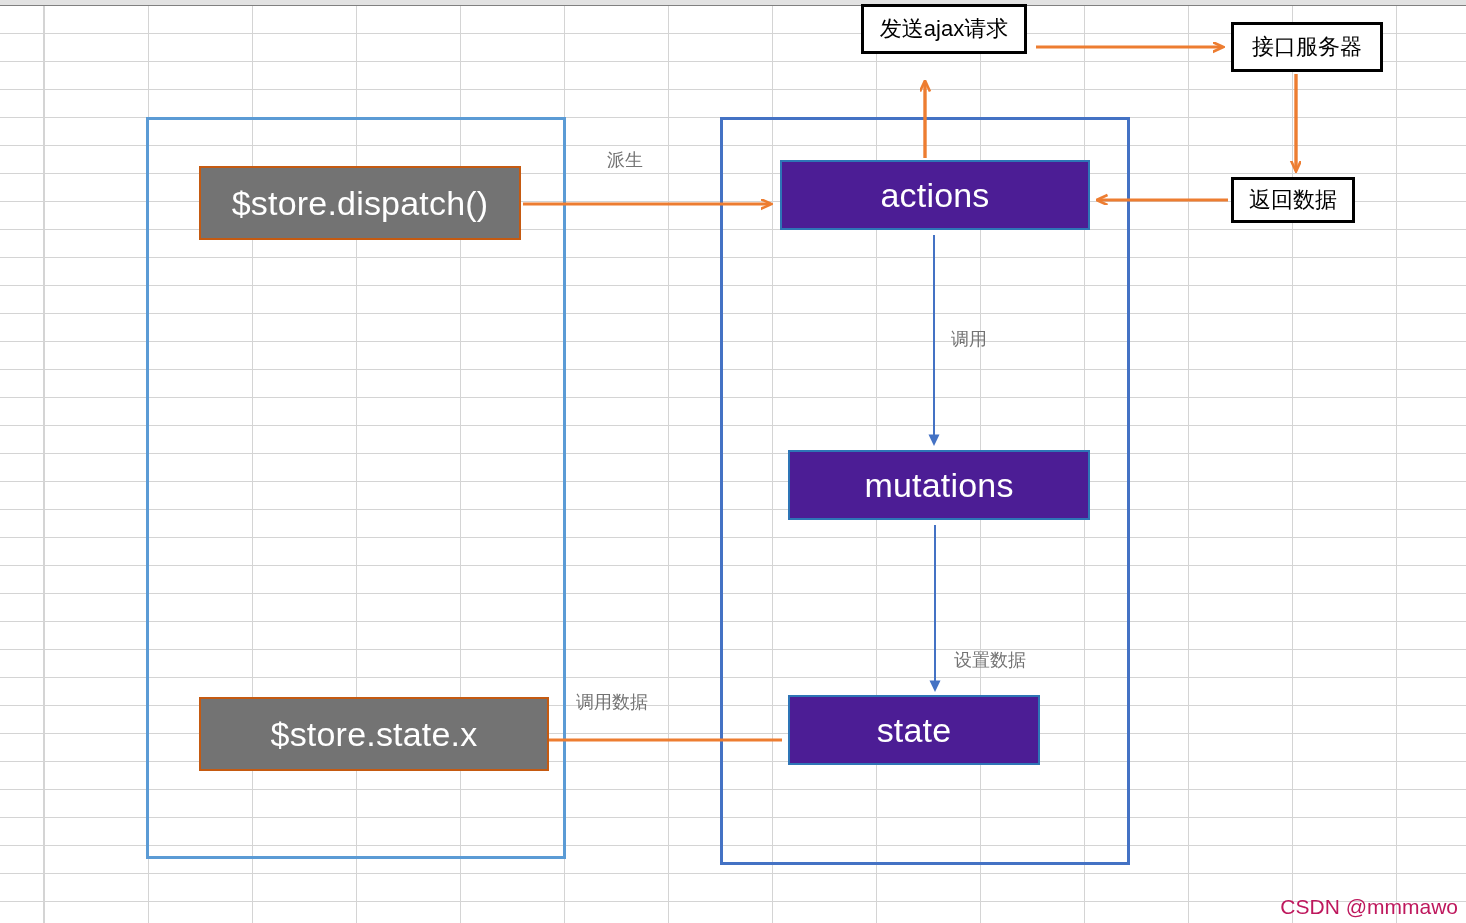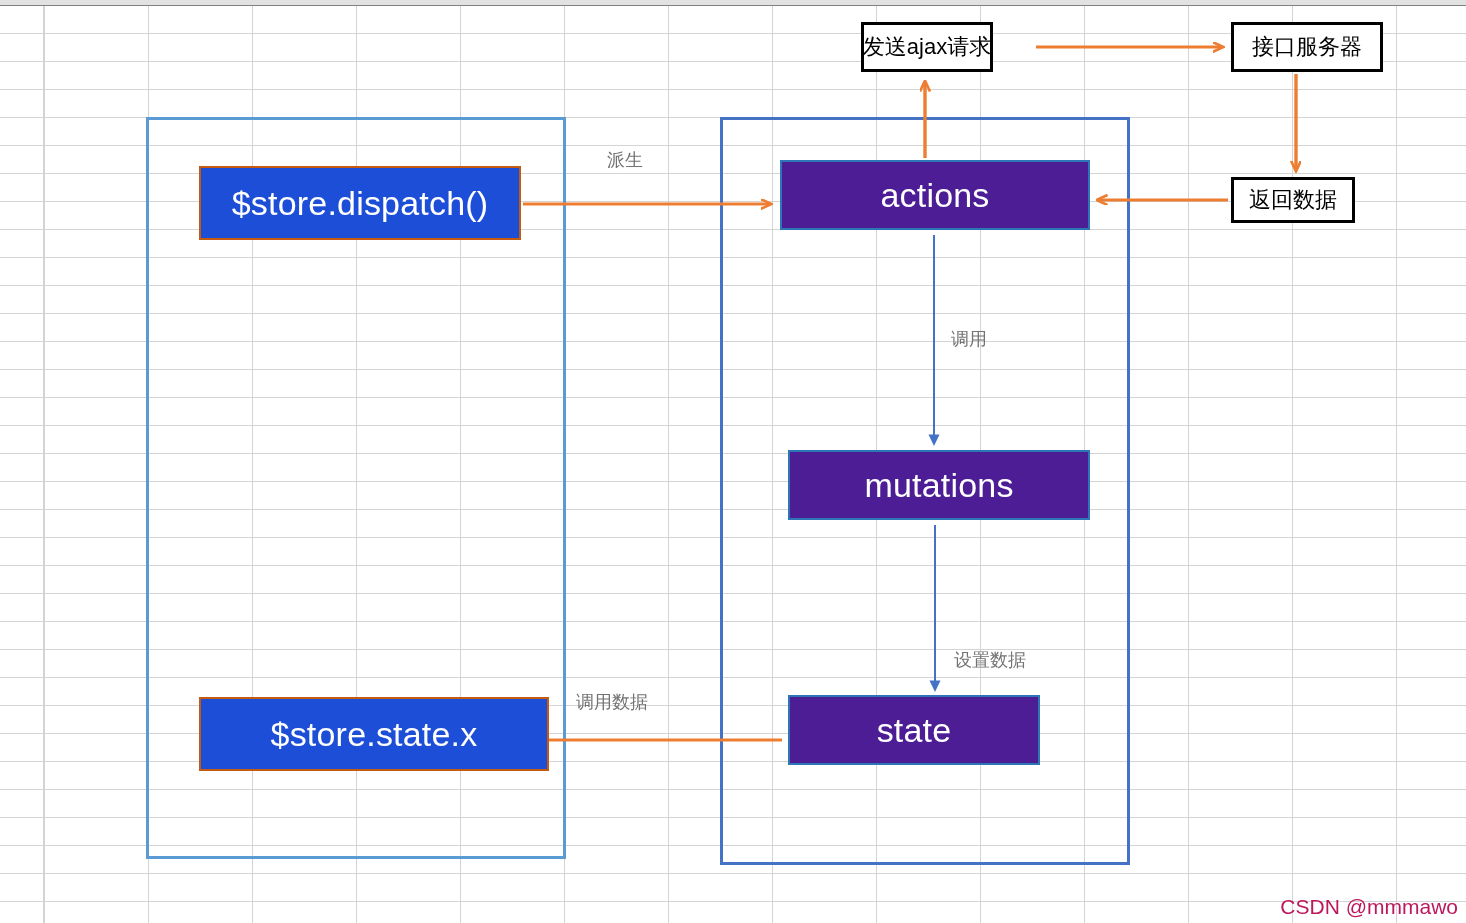--- a/index.html
+++ b/index.html
@@ -80,21 +80,21 @@
     box-sizing: border-box;
     display: flex;
     align-items: center;
     justify-content: center;
     color: #ffffff;
     letter-spacing: 0.2px;
     line-height: 1;
     white-space: nowrap;
   }
   .node.orange {
-    background: #1d4ed8;
+    background: #737373;
     border: 2px solid #C55A11;
   }
   .node.blue {
     background: #4c1d95;
     border: 2px solid #2E75B6;
   }
 
   #node-dispatch {
     left: 199px;
     top: 166px;
@@ -140,22 +140,22 @@
     display: flex;
     align-items: center;
     justify-content: center;
     color: #000000;
     font-size: 22px;
     line-height: 1;
     white-space: nowrap;
   }
   #box-ajax {
     left: 861px;
-    top: 22px;
-    width: 132px;
+    top: 4px;
+    width: 166px;
     height: 50px;
   }
   #box-server {
     left: 1231px;
     top: 22px;
     width: 152px;
     height: 50px;
   }
   #box-return {
     left: 1231px;

